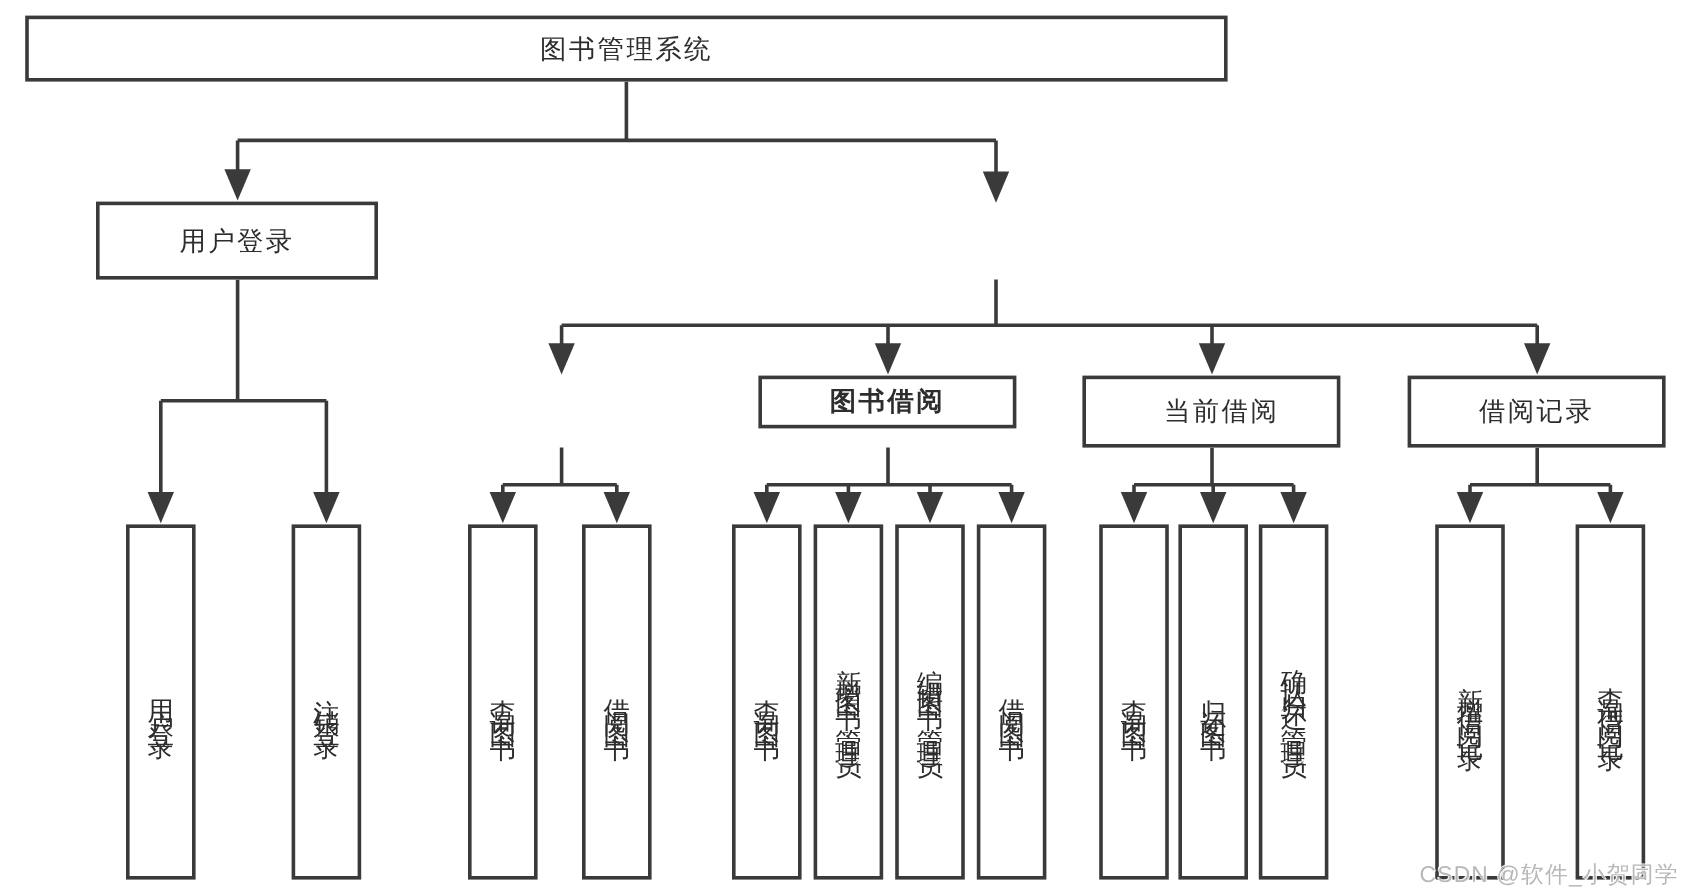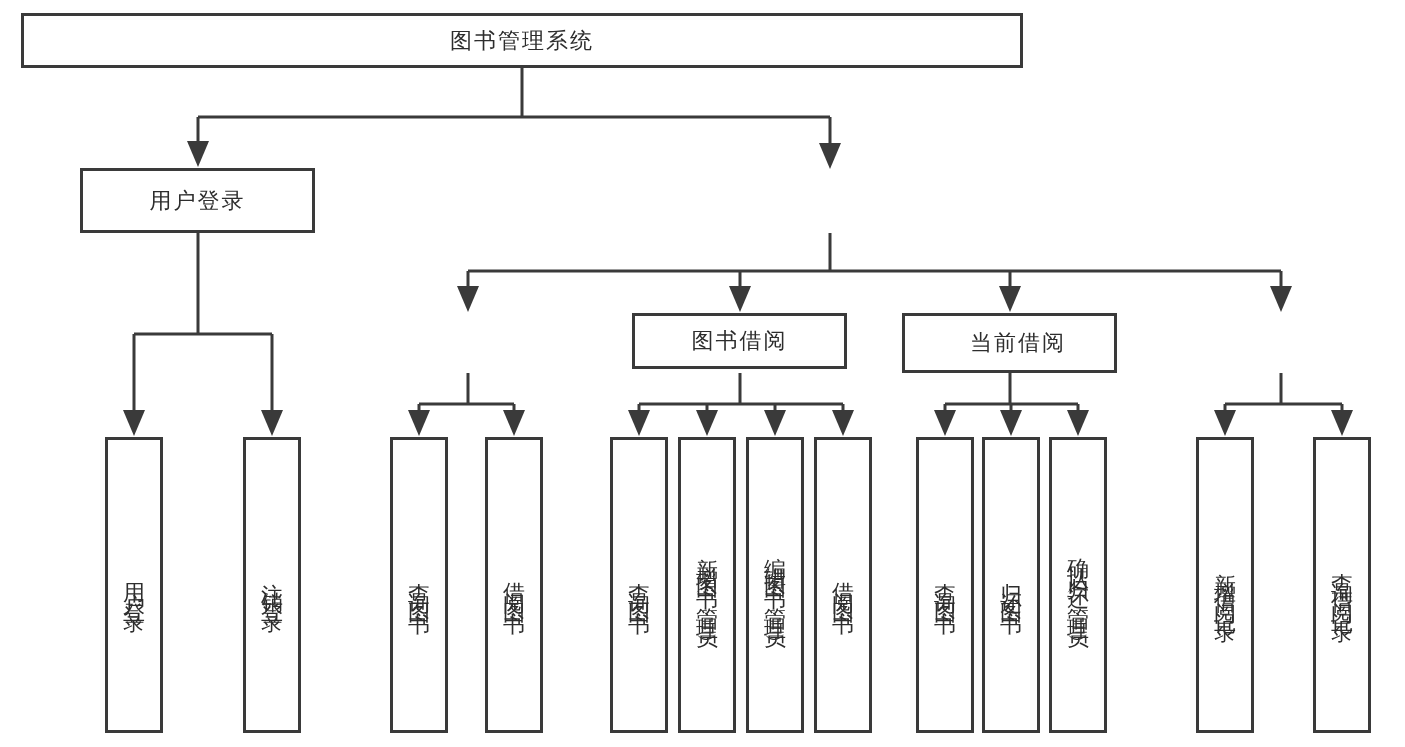--- a/index.html
+++ b/index.html
@@ -101,25 +101,28 @@
   </svg>
 
   <div class="node" style="left:21px; top:13px; width:1002px; height:55px;">
     <span class="h-label">图书管理系统</span>
   </div>
 
   <div class="node" style="left:80px; top:168px; width:235px; height:65px;">
     <span class="h-label">用户登录</span>
   </div>
 
-  <div class="node" style="left:632px; top:313px; width:215px; height:56px;">
+  <div class="node" style="left:632px; top:313px; width:215px; height:44px;font-weight:bold;">
     <span class="h-label">图书借阅</span>
   </div>
   <div class="node" style="left:902px; top:313px; width:215px; height:60px;padding-left:17px;">
     <span class="h-label">当前借阅</span>
+  </div>
+  <div class="node" style="left:1173px; top:313px; width:215px; height:60px;">
+    <span class="h-label">借阅记录</span>
   </div>
 
   <div class="node" style="left:105px; top:437px; width:58px; height:296px;">
     <span class="v-label">用户登录</span>
   </div>
   <div class="node" style="left:243px; top:437px; width:58px; height:296px;">
     <span class="v-label">注销登录</span>
   </div>
 
   <div class="node" style="left:390px; top:437px; width:58px; height:296px;">
@@ -152,14 +155,15 @@
     <span class="v-label">确认归还（管理员）</span>
   </div>
 
   <div class="node" style="left:1196px; top:437px; width:58px; height:296px;">
     <span class="v-label">新增借阅记录</span>
   </div>
   <div class="node" style="left:1313px; top:437px; width:58px; height:296px;">
     <span class="v-label">查询借阅记录</span>
   </div>
 
+  <div class="watermark">CSDN @软件_小贺同学</div>
 
 </div>
 
 </body></html>

